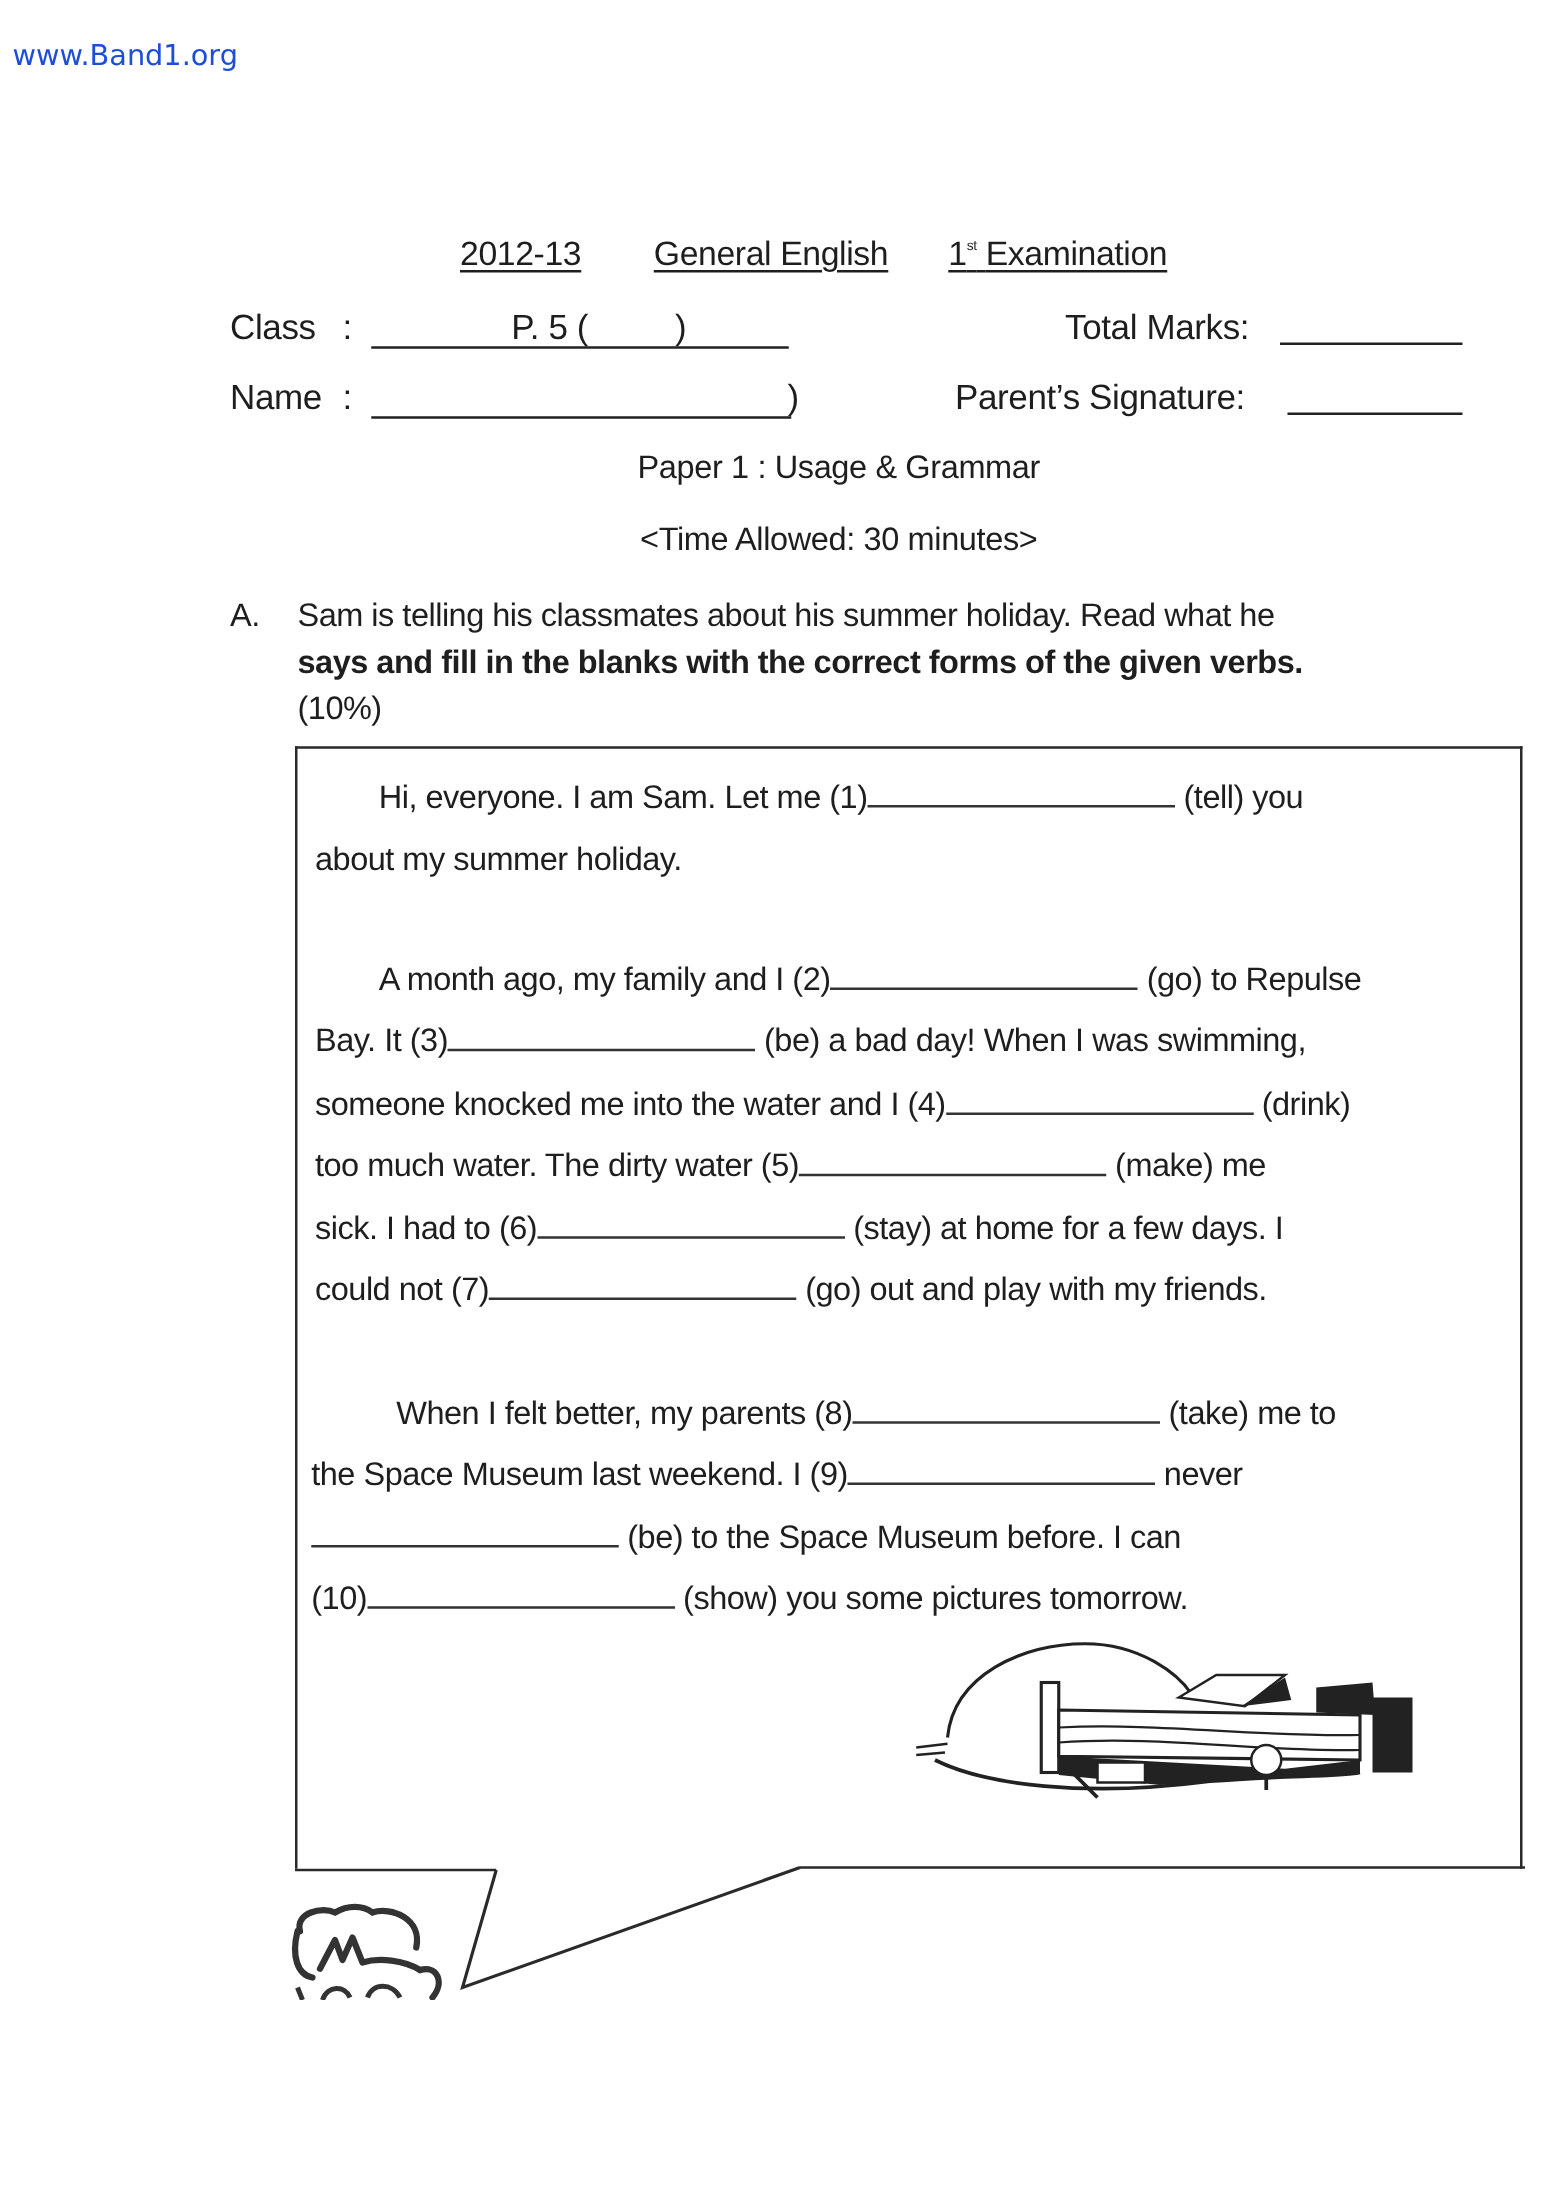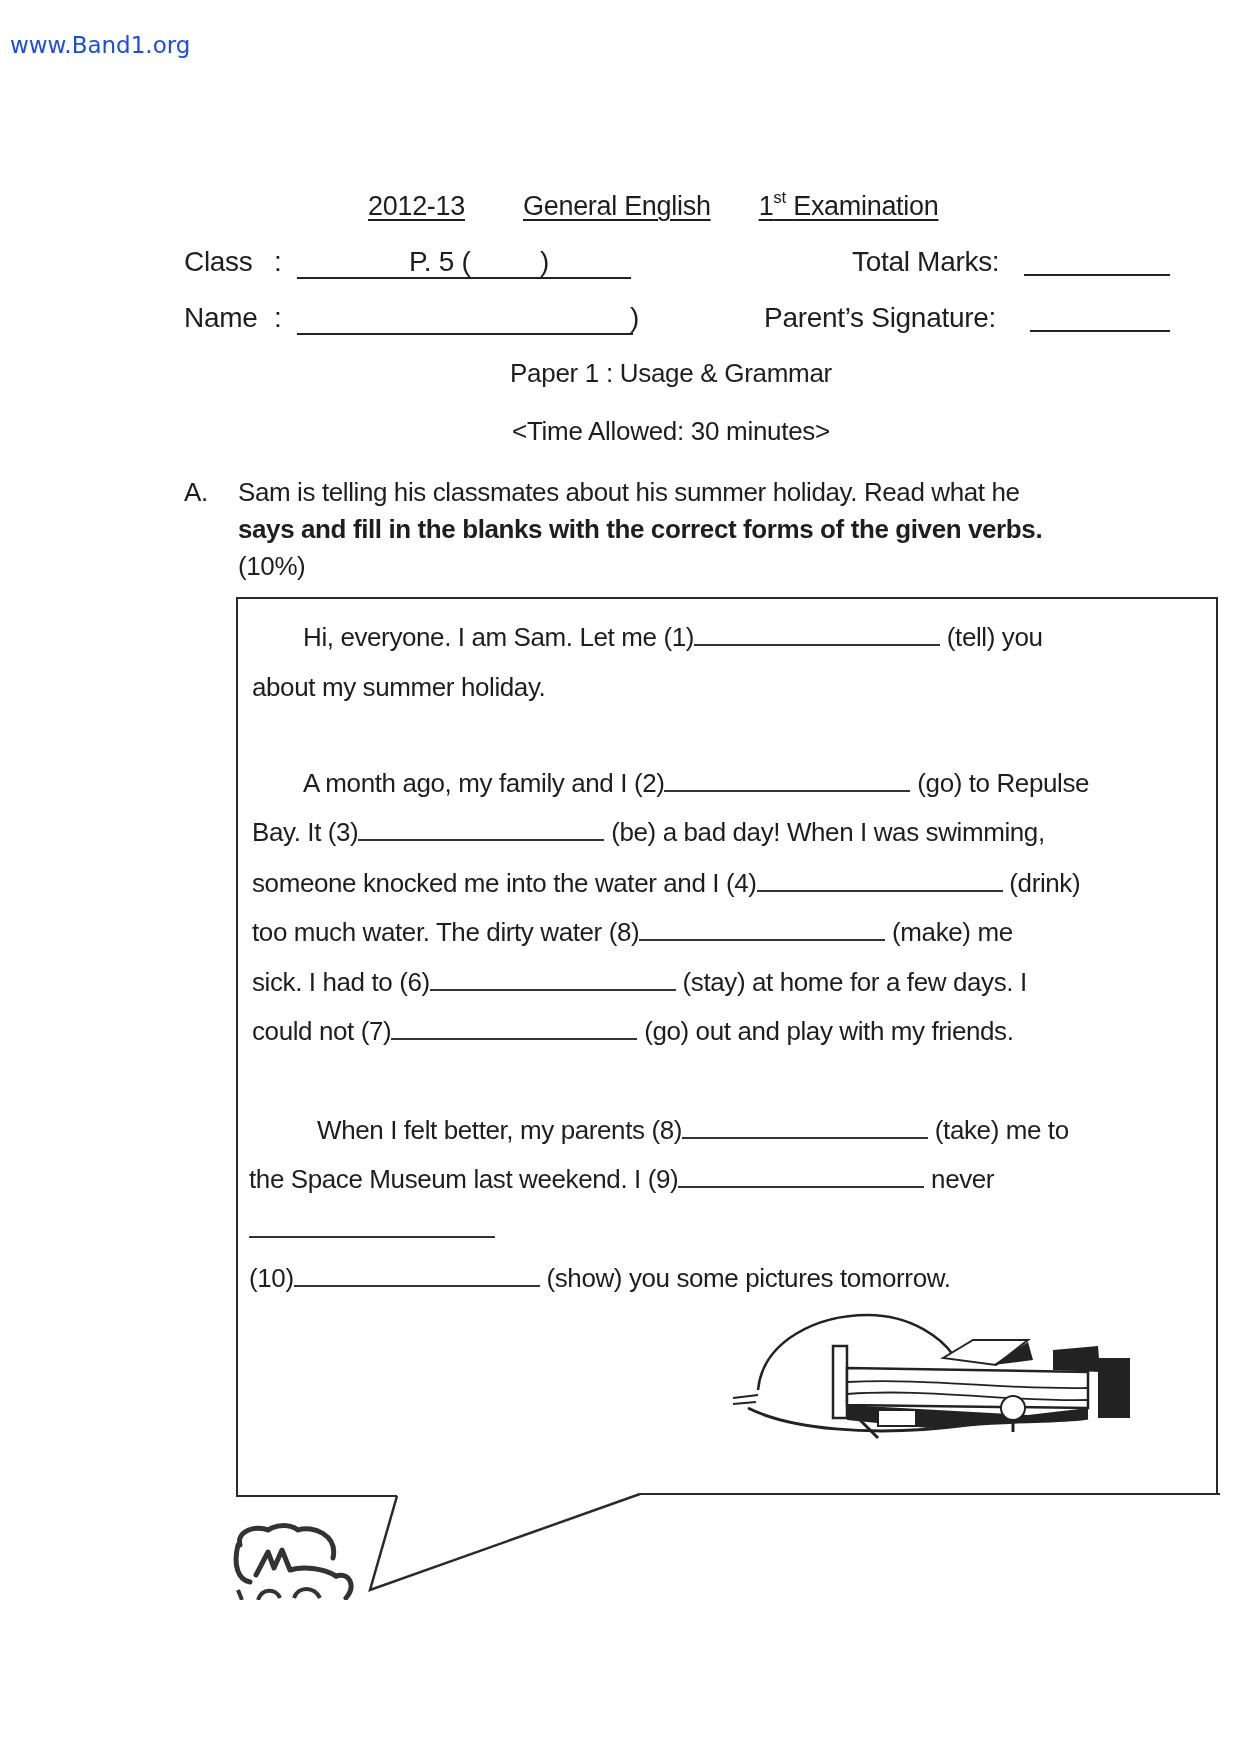--- a/index.html
+++ b/index.html
@@ -5,21 +5,21 @@
   html, body { margin: 0; padding: 0; background: #ffffff; }
   body {
     width: 1240px; height: 1754px; position: relative; overflow: hidden;
     font-family: "Liberation Sans", sans-serif; color: #1e1e1e;
   }
   .abs { position: absolute; white-space: nowrap; }
   .watermark { left: 10px; top: 32px; font-family: "DejaVu Sans", sans-serif; font-size: 23px; color: #1d4ed8; }
   .title { top: 188px; left: 368px; font-size: 27px; letter-spacing: -0.3px; }
   .title .u { text-decoration: underline; text-underline-offset: 4px; text-decoration-thickness: 2px; }
   .title .seg { display: inline-block; }
-  .title sup { font-size: 17px; vertical-align: 12px; }
+  .title sup { font-size: 11px; vertical-align: 12px; }
   .label { font-size: 28px; letter-spacing: -0.3px; }
   .line { position: absolute; border-bottom: 2px solid #222; height: 0; }
   .center-text { left: 0; width: 1240px; text-align: center; font-size: 26px; letter-spacing: -0.3px; }
   .qtext { font-size: 26px; letter-spacing: -0.4px; line-height: 37px; }
   .box { position: absolute; left: 236px; top: 597px; width: 982px; height: 898px; border: 2px solid #2a2a2a; border-bottom: none; box-sizing: border-box; }
   .box-bottom-left { position: absolute; left: 236px; top: 1495px; width: 161px; height: 0; border-top: 2px solid #2a2a2a; }
   .box-bottom-right { position: absolute; left: 640px; top: 1493px; width: 580px; height: 0; border-top: 2px solid #2a2a2a; }
   .para { font-size: 26px; letter-spacing: -0.4px; }
   .blank { display: inline-block; border-bottom: 2px solid #333; height: 22px; vertical-align: baseline; }
   .blank.w1 { width: 246px; }
@@ -79,37 +79,37 @@
 <div class="abs para" style="left:303px; top:768px;">
   <span>A month ago, my family and I (2)</span><span class="blank w1"></span><span> (go) to Repulse</span>
 </div>
 <div class="abs para" style="left:252px; top:817px;">
   <span>Bay.   It (3)</span><span class="blank w1"></span><span> (be) a bad day!   When I was swimming,</span>
 </div>
 <div class="abs para" style="left:252px; top:868px;">
   <span>someone knocked me into the water and I (4)</span><span class="blank w1"></span><span> (drink)</span>
 </div>
 <div class="abs para" style="left:252px; top:917px;">
-  <span>too much water.   The dirty water (8)</span><span class="blank w1"></span><span> (make) me</span>
+  <span>too much water.   The dirty water (5)</span><span class="blank w1"></span><span> (make) me</span>
 </div>
 <div class="abs para" style="left:252px; top:967px;">
   <span>sick.   I had to (6)</span><span class="blank w1"></span><span> (stay) at home for a few days.   I</span>
 </div>
 <div class="abs para" style="left:252px; top:1016px;">
   <span>could not (7)</span><span class="blank w1"></span><span> (go) out and play with my friends.</span>
 </div>
 
 <div class="abs para" style="left:300px; top:1115px;margin-left:17px;">
   <span>When I felt better, my parents (8)</span><span class="blank w1"></span><span> (take) me to</span>
 </div>
 <div class="abs para" style="left:249px; top:1164px;">
   <span>the Space Museum last weekend.   I (9)</span><span class="blank w1"></span><span>  never</span>
 </div>
 <div class="abs para" style="left:249px; top:1214px;">
-  <span></span><span class="blank w2"></span>
+  <span></span><span class="blank w2"></span><span> (be) to the Space Museum before.   I can</span>
 </div>
 <div class="abs para" style="left:249px; top:1263px;">
   <span>(10)</span><span class="blank w1"></span><span>  (show) you some pictures tomorrow.</span>
 </div>
 
 <svg class="museum" viewBox="0 0 410 130">
   <path d="M30,80 C35,30 90,5 140,5 C185,5 215,30 225,45" fill="none" stroke="#222" stroke-width="2.5"></path>
   <path d="M5,88 L30,85" stroke="#222" stroke-width="2"></path>
   <path d="M5,94 L28,92" stroke="#222" stroke-width="2"></path>
   <rect x="105" y="36" width="14" height="72" fill="#fff" stroke="#222" stroke-width="2.5"></rect>

